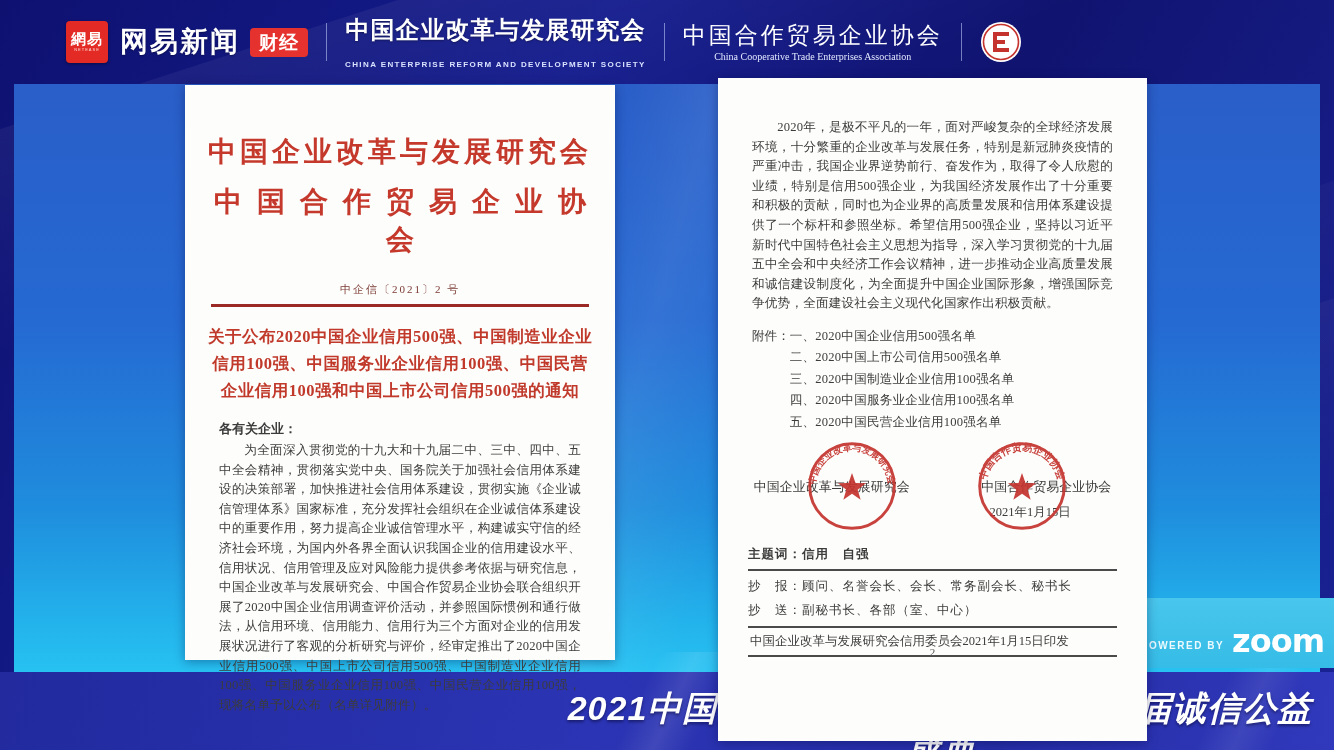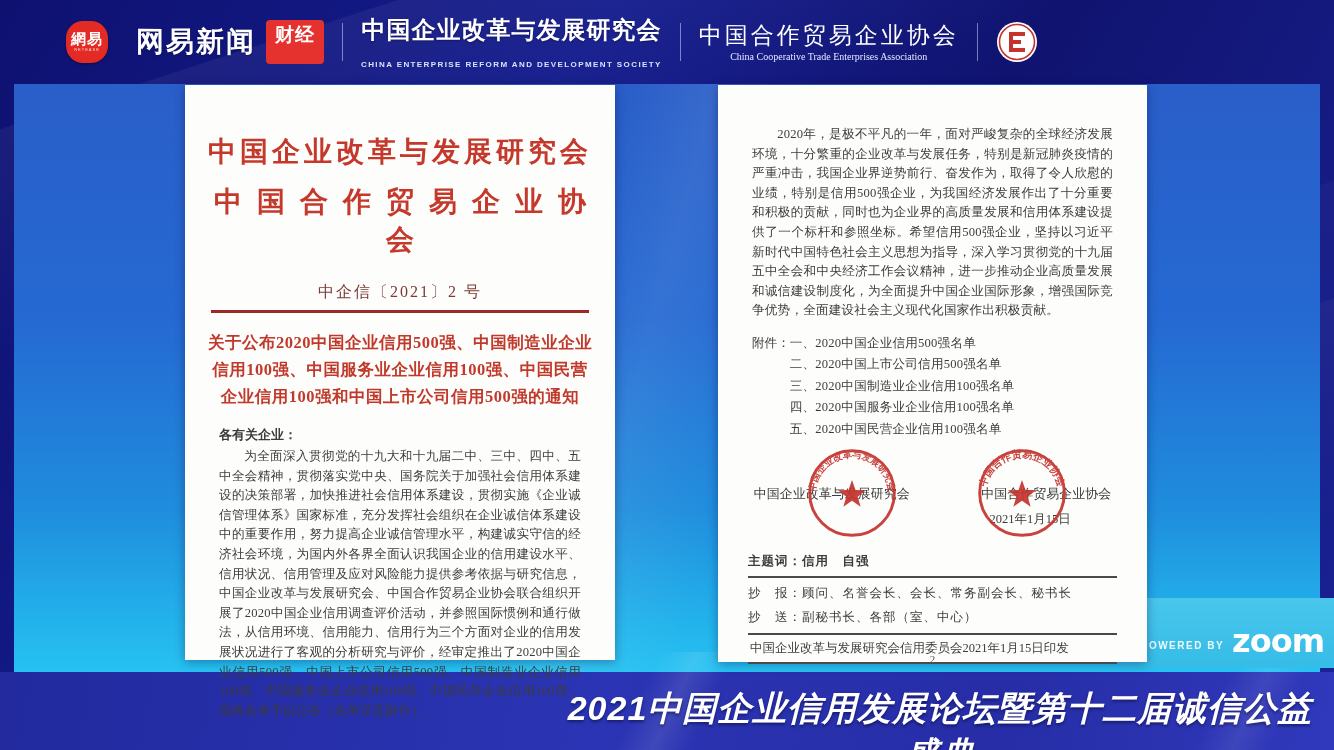--- a/index.html
+++ b/index.html
@@ -24,49 +24,49 @@
     background:linear-gradient(105deg,transparent 42%,rgba(255,255,255,.07) 48%,transparent 56%);}
 
   .bottomBand{position:absolute;left:0;top:672px;width:1334px;height:78px;
     background:linear-gradient(100deg,#222a9e 0%,#2b34b4 45%,#262da6 75%,#3039bc 100%);}
   .bottomBand .streak{position:absolute;width:700px;height:120px;top:-20px;
     background:linear-gradient(115deg,transparent 45%,rgba(255,255,255,.10) 50%,transparent 55%);}
   .bb1{left:320px;} .bb2{left:900px;opacity:.8;}
 
   
   .header{position:absolute;left:0;top:0;width:1334px;height:84px;display:flex;align-items:center;}
-  .ne-icon{width:42px;height:42px;margin-left:66px;border-radius:17px;background:#e32a24;
+  .ne-icon{width:42px;height:42px;margin-left:66px;border-radius:4px;background:#e32a24;
     display:flex;flex-direction:column;align-items:center;justify-content:center;flex:0 0 auto;
     box-shadow:0 1px 3px rgba(0,0,0,.4);}
   .ne-icon .cn{color:#fff;font-weight:bold;font-size:15px;line-height:16px;letter-spacing:1px;}
   .ne-icon .en{color:#ffd9d6;font-size:4px;letter-spacing:1px;line-height:6px;}
-  .ne-title{color:#fff;font-size:28px;font-weight:bold;margin-left:28px;letter-spacing:2px;
+  .ne-title{color:#fff;font-size:28px;font-weight:bold;margin-left:12px;letter-spacing:2px;
     text-shadow:0 1px 2px rgba(0,0,0,.35);}
   .fin-badge{margin-left:10px;background:#e5322e;color:#fff;font-size:19px;font-weight:bold;
-    padding:2px 9px 16px;border-radius:4px;letter-spacing:1px;}
+    padding:2px 9px 1px;border-radius:4px;letter-spacing:1px;}
   .hdiv{width:1px;height:38px;background:rgba(200,215,255,.55);margin:0 18px;flex:0 0 aupx;}
   .org{display:flex;flex-direction:column;align-items:center;}
   .org .cn1{color:#fff;font-size:24px;font-weight:bold;letter-spacing:1px;line-height:28px;
     text-shadow:0 1px 2px rgba(0,0,0,.35);}
   .org .en1{color:#d9e1ff;font-size:8px;font-weight:bold;letter-spacing:1.4px;margin-top:16px;}
   .org .cn2{color:#fff;font-size:23px;font-family:"Liberation Serif",serif;letter-spacing:3px;line-height:27px;}
   .org .en2{color:#e4e9ff;font-size:10px;font-family:"Liberation Serif",serif;margin-top:2px;}
   .emblem{width:42px;height:42px;flex:0 0 auto;}
 
   
   .page{position:absolute;background:#fdfdfb;box-shadow:0 2px 10px rgba(0,10,60,.35);
     font-family:"Liberation Serif",serif;color:#3c3c3c;z-index:2;}
   .pageL{left:185px;top:85px;width:430px;height:575px;}
-  .pageR{left:718px;top:85px;width:429px;height:577px;}
+  .pageR{left:718px;top:78px;width:429px;height:663px;}
   .docblur{filter:blur(.35px);}
 
   .pl-title{color:#c5392c;text-align:center;font-weight:bold;}
   .pl-t1{margin-top:48px;font-size:28px;letter-spacing:4px;}
   .pl-t2{margin-top:12px;font-size:28px;letter-spacing:15px;padding-left:15px;}
-  .pl-docnum{color:#7c3a34;text-align:center;font-size:16px;margin-top:23px;letter-spacing:2px;}
+  .pl-docnum{color:#7c3a34;text-align:center;font-size:11px;margin-top:23px;letter-spacing:2px;}
   .pl-rule{height:3px;background:#9b2a26;margin:7px 26px 0;}
   .pl-subject{color:#c0392b;font-weight:bold;font-size:16.5px;line-height:27px;
     text-align:center;margin:16px 22px 0;letter-spacing:.5px;}
   .pl-salute{font-weight:bold;font-size:13px;margin:16px 34px 0;}
   .pl-body{font-size:12.6px;line-height:19.6px;margin:3px 34px 0;text-align:justify;
     text-indent:2em;letter-spacing:.2px;}
 
   .pr-body{font-size:12.6px;line-height:19.6px;margin:40px 34px 0;text-align:justify;
     text-indent:2em;letter-spacing:.2px;}
   .pr-attach{display:flex;font-size:12.6px;line-height:21.5px;margin:12px 0 0 34px;}

